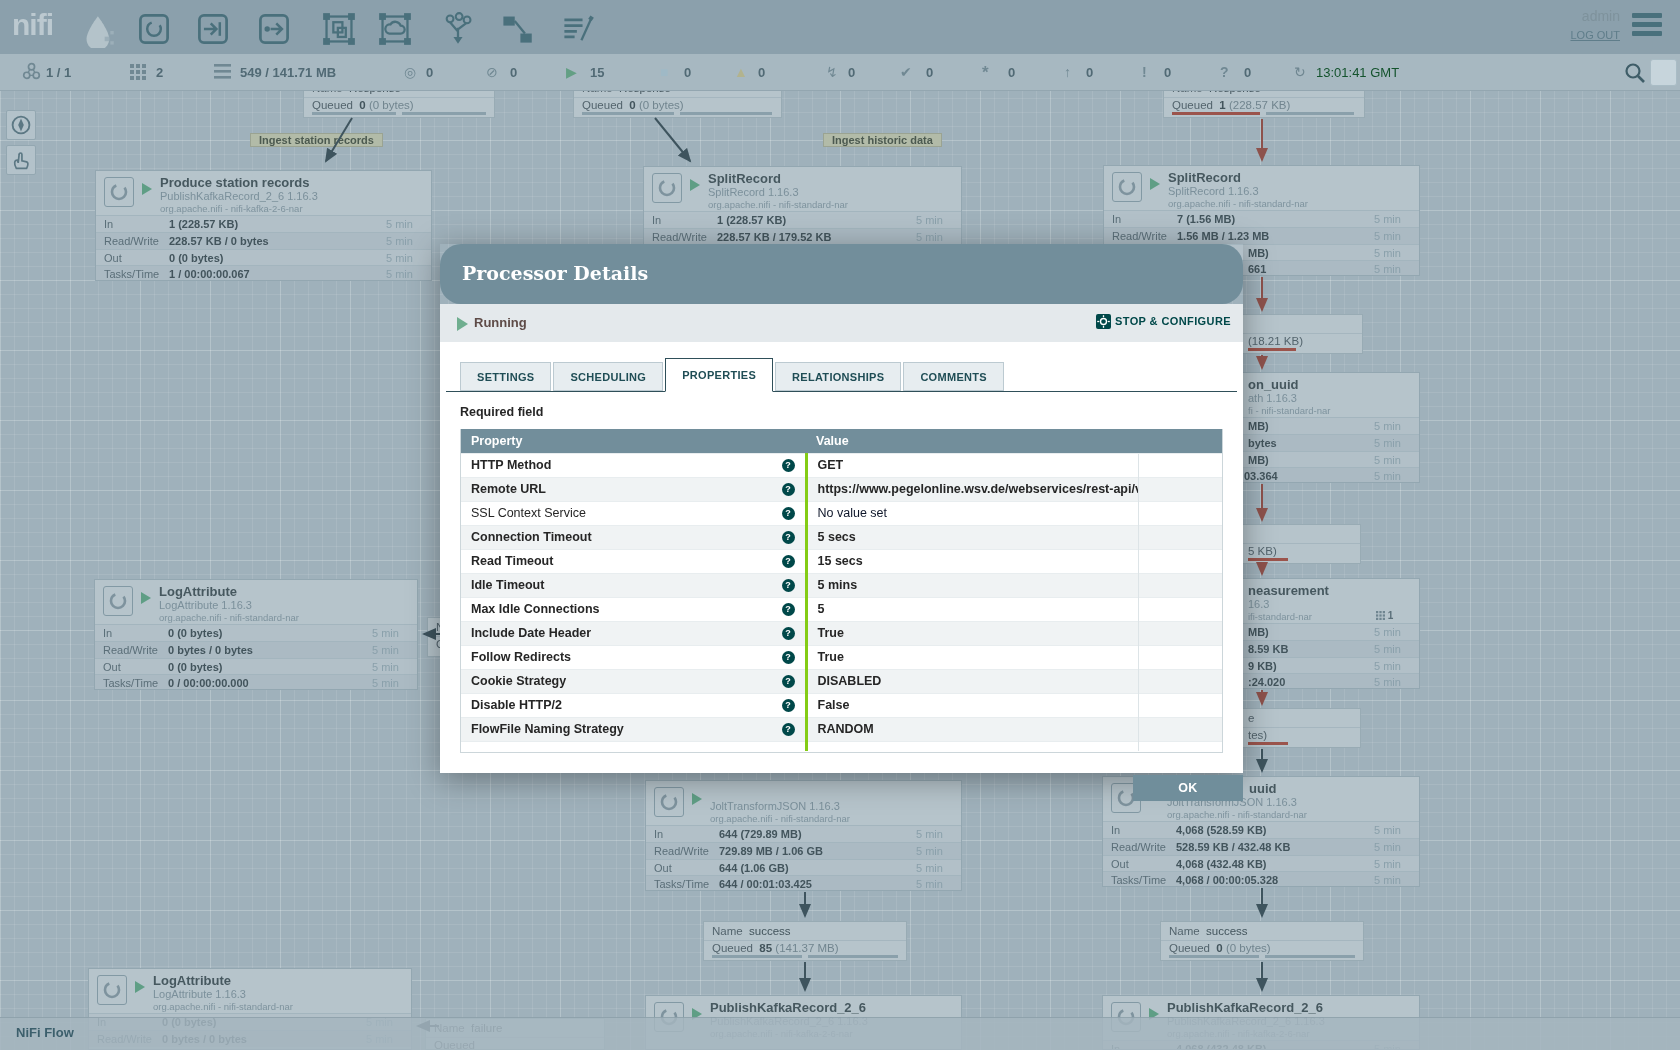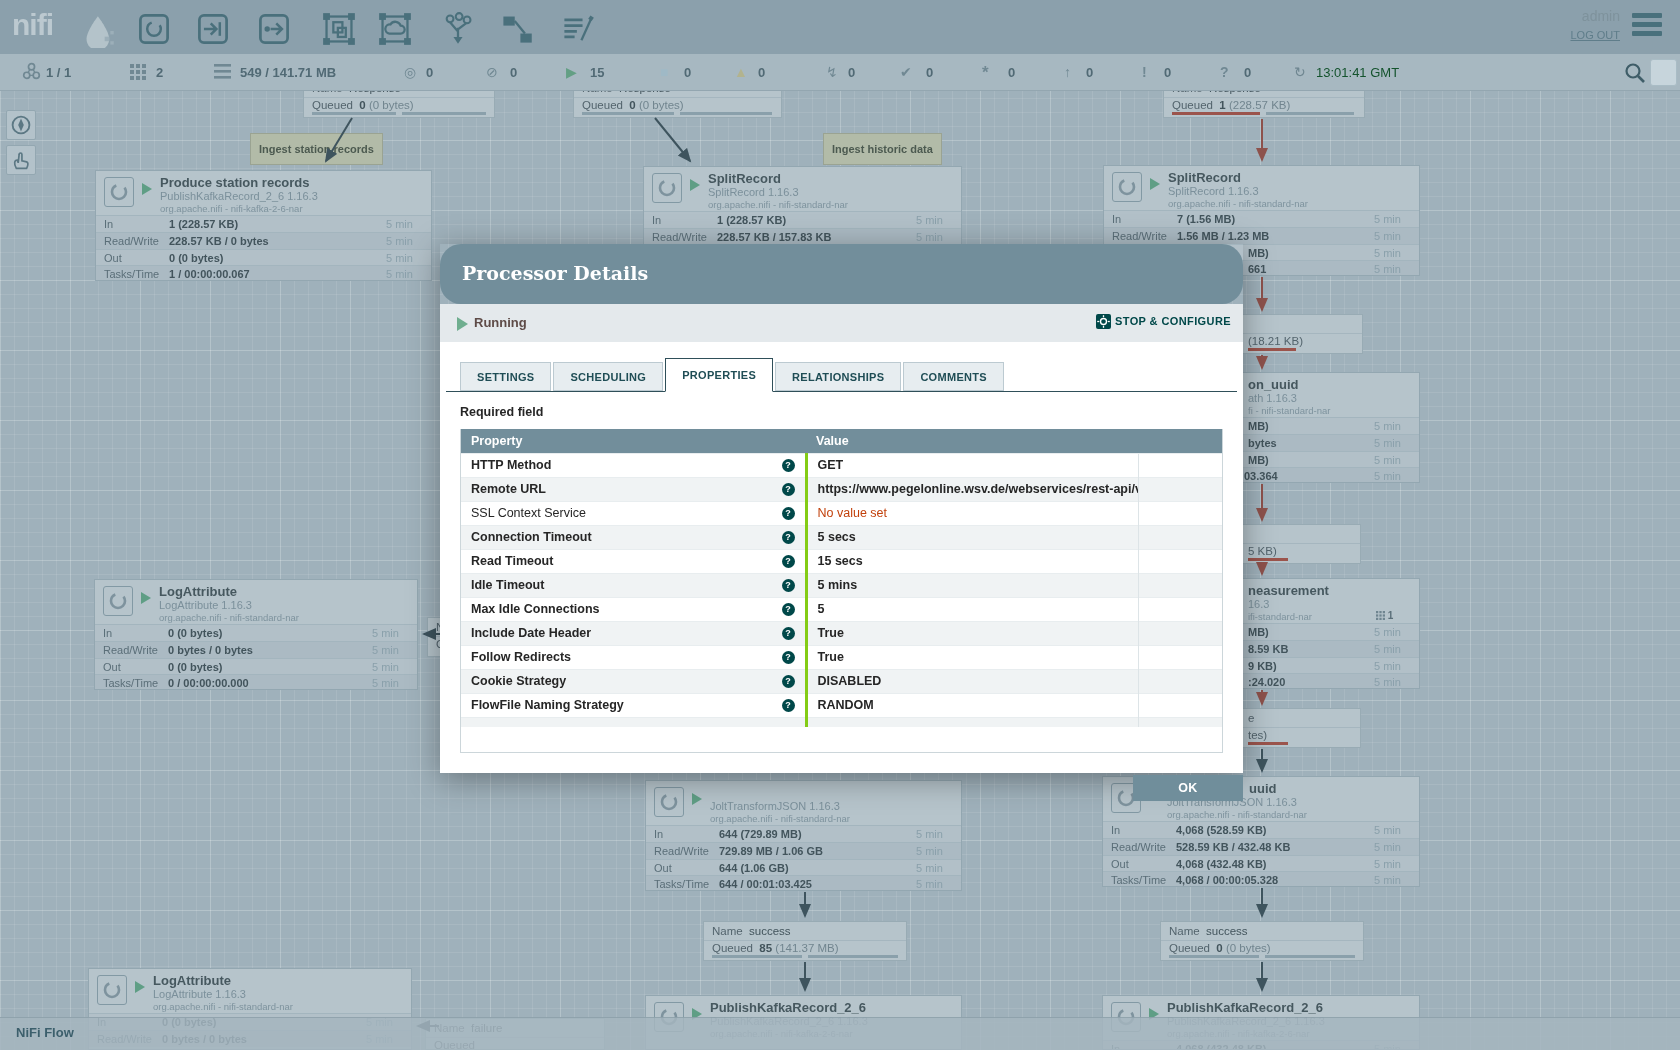--- a/index.html
+++ b/index.html
@@ -34,21 +34,21 @@
   .clabel { position:absolute; background:#b6c4cb; border:1px solid #98abb4; }
   .clabel .r1 { position:absolute; left:8px; top:3px; font-size:11.5px; color:#53646d; white-space:nowrap; }
   .clabel .r2 { position:absolute; left:8px; top:20px; font-size:11.5px; color:#53646d; white-space:nowrap; }
   .clabel .sep { position:absolute; left:0; right:0; top:18px; border-top:1px solid #a5b6bf; }
   .clabel b { color:#42545c; }
   .clabel .sz { color:#71858f; }
   .cbar { position:absolute; height:3px; }
   .frag { position:absolute; font-size:11.5px; color:#53646d; white-space:nowrap; }
 
   .tag { position:absolute; background:#b2bba8; border:1px solid #9aa392; color:#4c5a50;
-    font-size:11px; font-weight:bold; padding:9px 8px; white-space:nowrap; }
+    font-size:11px; font-weight:bold; padding:0 8px; white-space:nowrap; }
 
   #wires { position:absolute; inset:0; pointer-events:none; }
 
   
   #topbar { position:absolute; left:0; top:0; width:1680px; height:54px; background:#8ba0ac; z-index:6; }
   #logo-text { position:absolute; left:12px; top:8px; font-size:30px; font-weight:bold;
     letter-spacing:-1px; color:#bcc9d0; }
   .tool { position:absolute; top:12px; width:34px; height:34px; color:#4a707c; }
   #user-name { position:absolute; right:60px; top:8px; font-size:14px; color:#7e929c; }
   #logout { position:absolute; right:60px; top:29px; font-size:11px; color:#5f7d8a; text-decoration:underline; }
@@ -100,21 +100,21 @@
   th { background:#728e9b; color:#fff; font-size:12.5px; font-weight:bold; text-align:left;
     height:24px; padding:0 10px; }
   td { height:24px; font-size:12.5px; color:#262626; padding:0 10px;
     border-top:1px solid #e8edef; overflow:hidden; white-space:nowrap; position:relative; }
   tr:nth-child(even) td { background:#f0f3f4; }
   td.c1 { width:345px; }
   td.c2 { width:332px; border-left:3px solid #84cc16; font-weight:bold; }
   td.c3 { width:85px; border-left:1px solid #dde4e7; }
   td.c1 span.pname { font-weight:bold; }
   td.c1 span.pname.opt { font-weight:normal; }
-  td.c2.unset { font-weight:normal; color:#c2410c; }
+  td.c2.unset { font-weight:normal; color:#0f172a; }
   .help { position:absolute; right:10px; top:5px; width:13px; height:13px; border-radius:50%;
     background:#004849; color:#fff; font-size:9px; font-weight:bold; text-align:center; line-height:13px; }
   tr.partial td { height:10px; border-top:1px solid #e8edef; }
   #ok-btn { position:absolute; right:0; top:531px; width:110px; height:26px; background:#708e9b;
     color:#fff; font-size:12.5px; font-weight:bold; text-align:center; line-height:26px;
     letter-spacing:.5px; cursor:pointer; }
 </style>
 </head>
 <body>
 
@@ -161,21 +161,21 @@
         <div class="ptype">SplitRecord 1.16.3</div>
         <div class="pbundle">org.apache.nifi - nifi-standard-nar</div>
         <div class="prows">
           <div class="prow">
             <div class="l">In</div>
             <div class="v">1 (228.57 KB)</div>
             <div class="t" style="left: 272px;">5 min</div>
           </div>
           <div class="prow">
             <div class="l">Read/Write</div>
-            <div class="v">228.57 KB / 157.83 KB</div>
+            <div class="v">228.57 KB / 179.52 KB</div>
             <div class="t" style="left: 272px;">5 min</div>
           </div>
           <div class="prow">
             <div class="l"></div>
             <div class="v"></div>
           </div>
           <div class="prow">
             <div class="l"></div>
             <div class="v"></div>
           </div>
@@ -732,20 +732,25 @@
                 <td class="c1"><span class="pname">Follow Redirects</span><span class="help">?</span></td>
                 <td class="c2">True</td>
                 <td class="c3"></td>
               </tr>
               <tr>
                 <td class="c1"><span class="pname">Cookie Strategy</span><span class="help">?</span></td>
                 <td class="c2">DISABLED</td>
                 <td class="c3"></td>
               </tr>
               <tr>
+                <td class="c1"><span class="pname">Disable HTTP/2</span><span class="help">?</span></td>
+                <td class="c2">False</td>
+                <td class="c3"></td>
+              </tr>
+              <tr>
                 <td class="c1"><span class="pname">FlowFile Naming Strategy</span><span class="help">?</span></td>
                 <td class="c2">RANDOM</td>
                 <td class="c3"></td>
               </tr>
               <tr class="partial">
                 <td class="c1"></td>
                 <td class="c2"></td>
                 <td class="c3"></td>
               </tr>
             </tbody>

